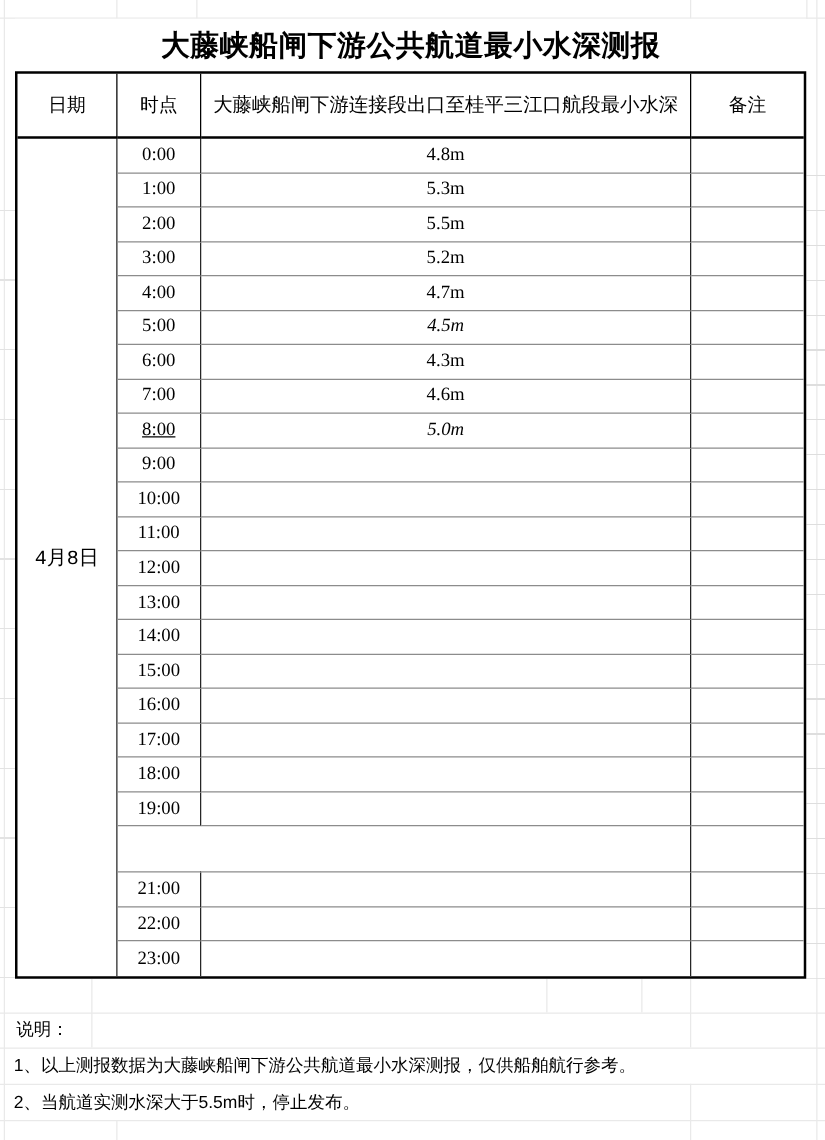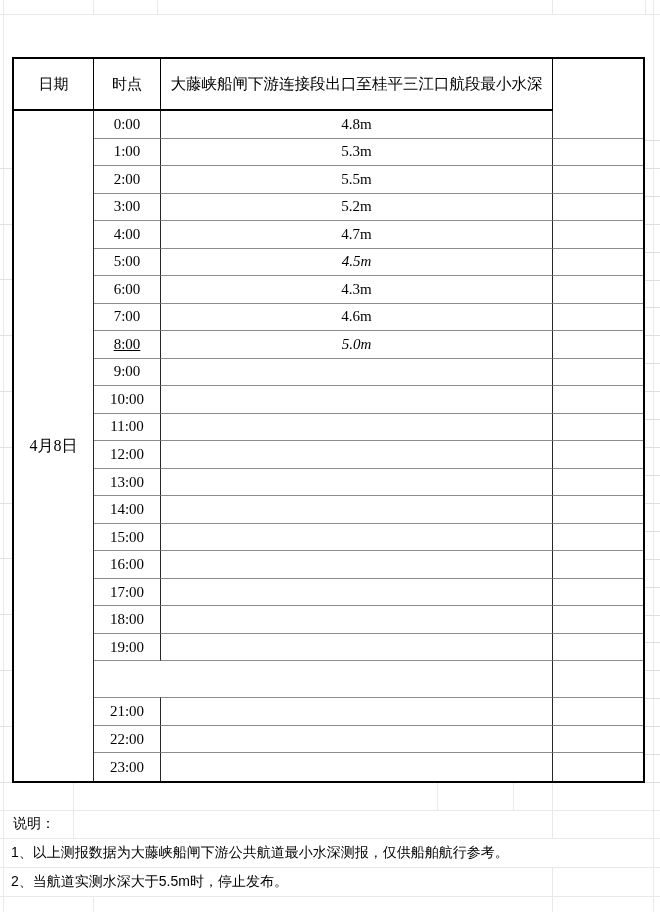--- a/index.html
+++ b/index.html
@@ -45,21 +45,21 @@
   }
   .hc {
     border-right: 1px solid #000; border-bottom: 2px solid #000;
     font-size: 15px; white-space: nowrap;
   }
   .hc.last { border-right: none; }
   .hc.long { font-size: 15.5px; }
   .datec {
     grid-column: 1; grid-row: 2 / span 24;
     border-right: 1px solid #262626;
-    font-family: Liberation Serif, serif; font-size: 16px;
+    font-family: Liberation Mono, monospace; font-size: 16px;
   }
   .bc {
     border-right: 1px solid #262626; border-bottom: 1px solid #8c8c8c;
     font-family: "Liberation Serif", serif; font-size: 15px;
   }
   .bc.remark { border-right: none; }
   .bc.lastrow { border-bottom: none; }
   
   .note {
     position: absolute; color: #000; font-size: 14px; line-height: 18px;
@@ -86,25 +86,27 @@
     <div class="gl v" style="left:93px;  top:896px; height:16px;"></div>
     <div class="gl h" style="top:14px;  left:0; width:660px;"></div>
     <div class="gl h" style="top:810px; left:0; width:660px;"></div>
     <div class="gl h" style="top:838px; left:0; width:660px;"></div>
     <div class="gl h" style="top:867px; left:0; width:660px;"></div>
     <div class="gl h" style="top:896px; left:0; width:660px;"></div>
     <div class="stub-right"></div>
     <div class="stub-left"></div>
   </div>
 
+  <div class="title">大藤峡船闸下游公共航道最小水深测报</div>
 
   <div class="tbl">
     <div class="cell hc">日期</div>
     <div class="cell hc">时点</div>
     <div class="cell hc long">大藤峡船闸下游连接段出口至桂平三江口航段最小水深</div>
+    <div class="cell hc last">备注</div>
     <div class="cell datec">4月8日</div>
 
   <div class="cell bc time" style="grid-area: 2 / 2;">0:00</div>
       <div class="cell bc depth" style="grid-area: 2 / 3;">4.8m</div>
       <div class="cell bc remark" style="grid-area: 2 / 4;"></div>
       <div class="cell bc time" style="grid-area: 3 / 2;">1:00</div>
       <div class="cell bc depth" style="grid-area: 3 / 3;">5.3m</div>
       <div class="cell bc remark" style="grid-area: 3 / 4;"></div>
       <div class="cell bc time" style="grid-area: 4 / 2;">2:00</div>
       <div class="cell bc depth" style="grid-area: 4 / 3;">5.5m</div>

